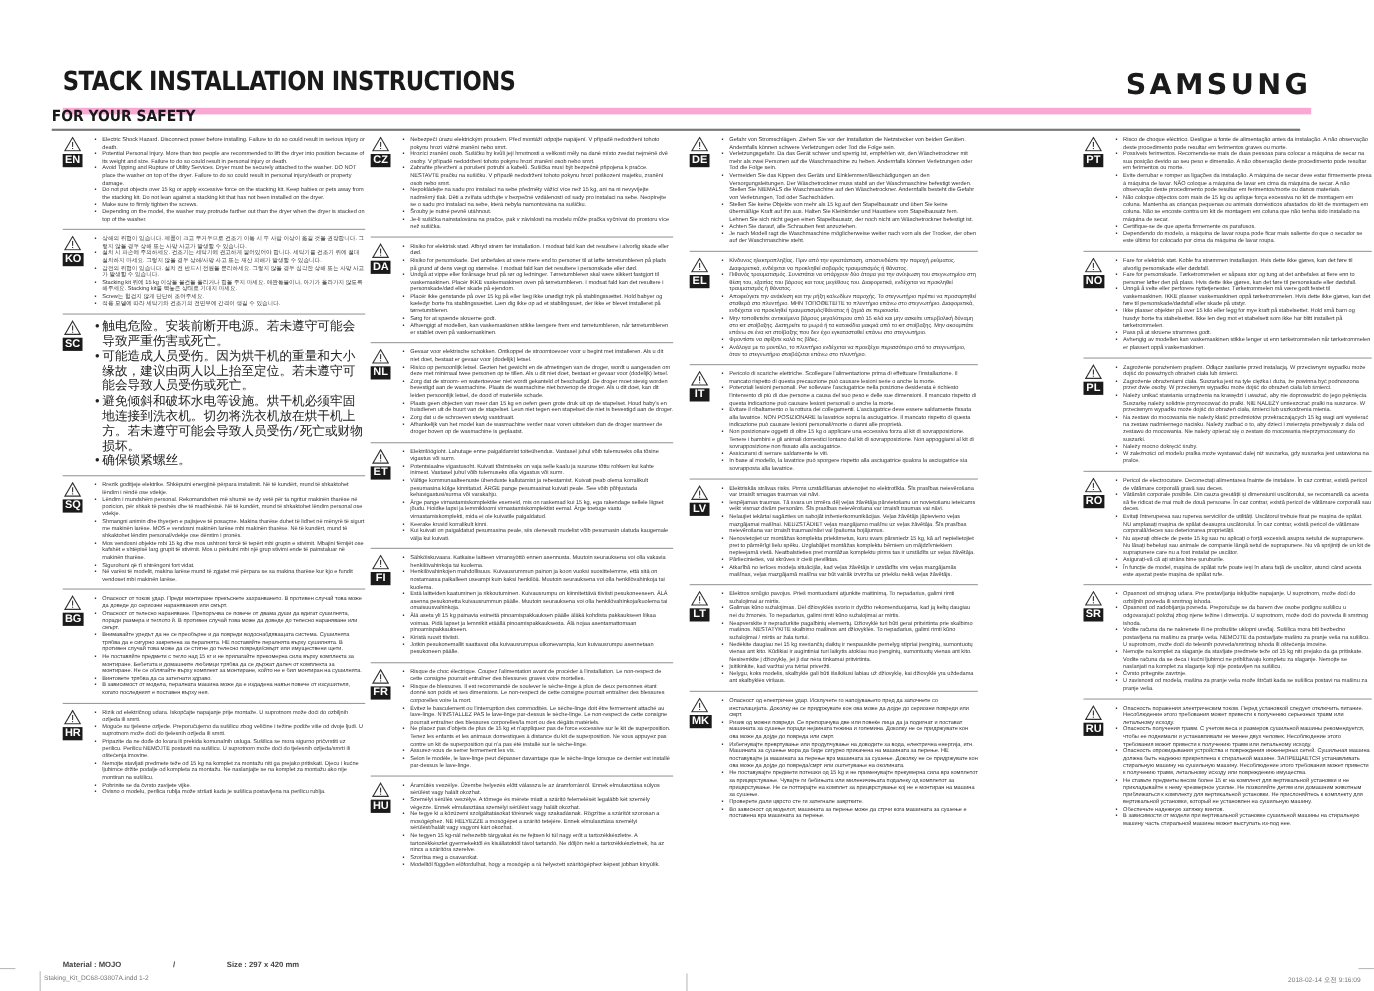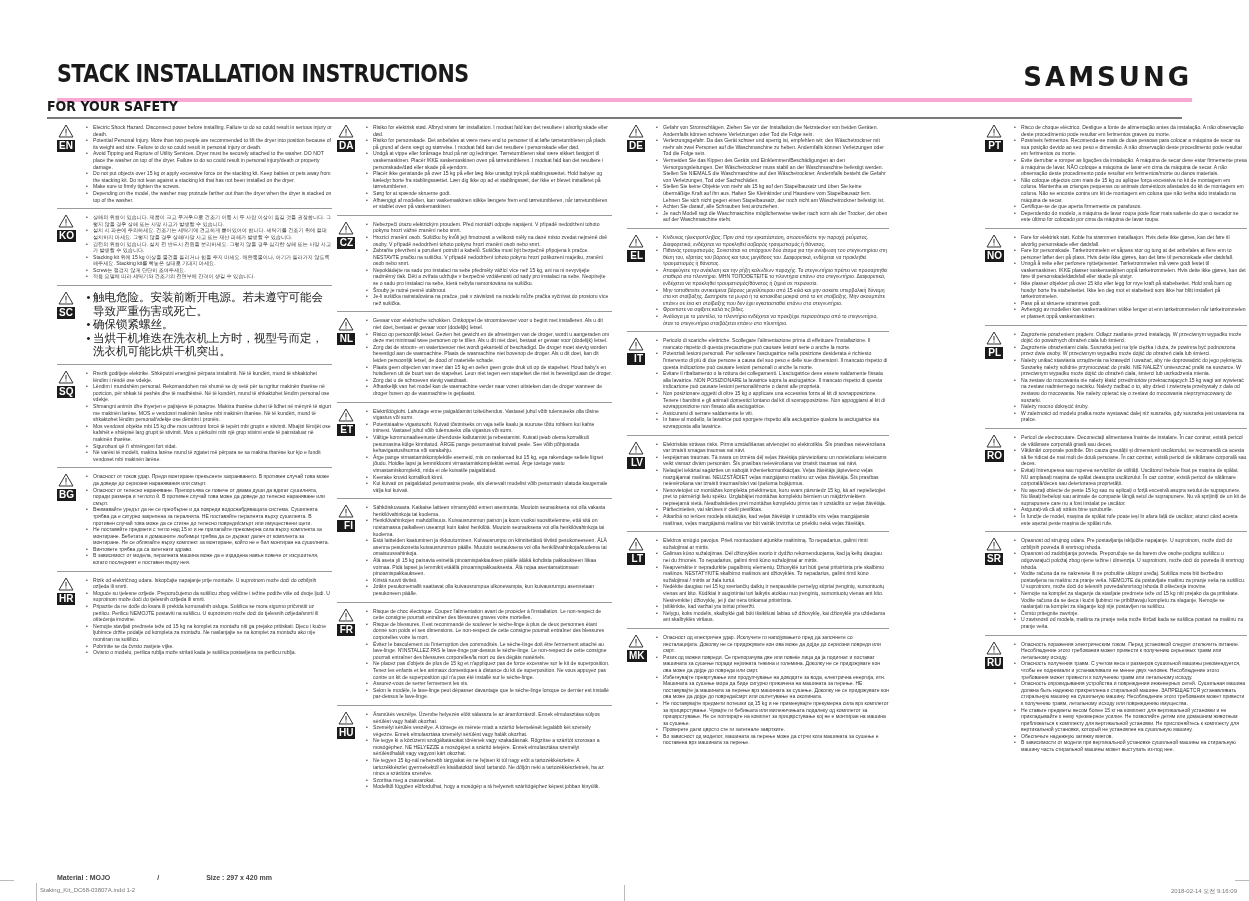--- a/index.html
+++ b/index.html
@@ -1,37 +1,37 @@
 <!DOCTYPE html>
 <html><head>
 <meta charset="utf-8">
 <style>
   html, body { margin: 0; padding: 0; background: #ffffff; }
   body { width: 1249px; height: 901px; position: relative; overflow: hidden;
          font-family: "Liberation Sans", sans-serif; color: #222; }
   .page-header { position: absolute; left: 57px; top: 58px; width: 1135px; height: 40px;
-                 border-bottom: 4px solid #f9a8d4; }
+                 border-bottom: 6px solid #f9a8d4; }
   .title { position: absolute; left: 0; top: 2px; font-family: "DejaVu Sans", sans-serif;
            font-weight: bold; font-size: 24px; letter-spacing: -0.6px; color: #1a1a1a;
            transform: scaleX(0.86); transform-origin: left top; white-space: nowrap; }
   .brand { position: absolute; right: 0; top: 4px; font-family: "DejaVu Sans", sans-serif;
            font-weight: bold; font-size: 26px; letter-spacing: 3px; color: #1a1a1a; margin-left: 24px; }
   .subhead { position: absolute; left: 47px; top: 95px; width: 1135px; height: 22px;
              border-bottom: 2px solid #7a7a7a; }
   .subhead span { font-family: "DejaVu Sans", sans-serif; font-weight: bold; font-size: 14px;
                   color: #1a1a1a; position: absolute; top: 3px; left: 0;
                   transform: scaleX(0.9); transform-origin: left top; }
   .col { position: absolute; top: 122px; width: 275px; }
   .col1 { left: 57px; } .col2 { left: 337px; } .col3 { left: 627px; } .col4 { left: 985px; }
   .col3, .col4 { width: 262px; }
   .block { position: relative; padding: 2px 0 5px 28px; border-bottom: 1px solid #9a9a9a; margin-bottom: 3px; }
   .block:last-child { border-bottom: none; }
   .warn { position: absolute; left: 1px; top: 2px; width: 16px; height: 14px; }
   .code { position: absolute; left: 0; top: 18px; background: #1a1a1a; color: #fff;
-          font-weight: bold; font-size: 10px; padding: 0 2px; line-height: 12px; min-width: 14px; text-align: right; }
+          font-weight: bold; font-size: 10px; padding: 0 2px; line-height: 12px; min-width: 14px; text-align: center; }
   ul { margin: 0; padding: 0 0 0 8px; list-style: none; }
   li { font-size: 5.1px; line-height: 6.6px; color: #333; position: relative; }
   li::before { content: "•"; position: absolute; left: -7px; top: 0; }
   .big li { font-family: Liberation Mono, monospace; font-size: 11.5px; line-height: 13.6px; color: #222; }
   .big li::before { left: -8px; }
   .footer-meta { position: absolute; left: 57px; top: 874px; font-size: 7px; color: #444; font-weight: bold; }
   .footer-meta span { margin-right: 45px; }
   .footer-file { position: absolute; left: 40px; top: 887px; font-size: 6px; color: #777; }
   .footer-date { position: absolute; right: 12px; top: 887px; font-size: 6px; color: #777; }
   .crop { position: absolute; background: #bbb; }
@@ -82,22 +82,23 @@
     </div>
     <div class="block big">
       <svg class="warn" viewBox="0 0 16 14">
         <path d="M8 1 L15 13 L1 13 Z" fill="none" stroke="#333" stroke-width="1"></path>
         <rect x="7.5" y="5" width="1" height="4.5" fill="#333"></rect>
         <rect x="7.5" y="10.5" width="1" height="1" fill="#333"></rect>
       </svg>
       <span class="code">SC</span>
       <ul>
         <li>触电危险。安装前断开电源。若未遵守可能会导致严重伤害或死亡。</li>
+        <li>可能造成人员受伤。因为烘干机的重量和大小缘故，建议由两人以上抬至定位。若未遵守可能会导致人员受伤或死亡。</li>
+        <li>避免倾斜和破坏水电等设施。烘干机必须牢固地连接到洗衣机。切勿将洗衣机放在烘干机上方。若未遵守可能会导致人员受伤/死亡或财物损坏。</li>
         <li>确保锁紧螺丝。</li>
-        <li>当烘干机堆迭在洗衣机上方时，视型号而定，洗衣机可能比烘干机突出。</li>
       </ul>
     </div>
     <div class="block">
       <svg class="warn" viewBox="0 0 16 14">
         <path d="M8 1 L15 13 L1 13 Z" fill="none" stroke="#333" stroke-width="1"></path>
         <rect x="7.5" y="5" width="1" height="4.5" fill="#333"></rect>
         <rect x="7.5" y="10.5" width="1" height="1" fill="#333"></rect>
       </svg>
       <span class="code">SQ</span>
       <ul>
@@ -142,44 +143,44 @@
       </ul>
     </div>
   </div>
 <div class="col col2">
     <div class="block">
       <svg class="warn" viewBox="0 0 16 14">
         <path d="M8 1 L15 13 L1 13 Z" fill="none" stroke="#333" stroke-width="1"></path>
         <rect x="7.5" y="5" width="1" height="4.5" fill="#333"></rect>
         <rect x="7.5" y="10.5" width="1" height="1" fill="#333"></rect>
       </svg>
+      <span class="code">CZ</span>
+      <ul>
+        <li>Nebezpečí úrazu elektrickým proudem. Před montáží odpojte napájení. V případě nedodržení tohoto pokynu hrozí vážné zranění nebo smrt.</li>
+        <li>Hrozící zranění osob. Sušičku by kvůli její hmotnosti a velikosti měly na dané místo zvedat nejméně dvě osoby. V případě nedodržení tohoto pokynu hrozí zranění osob nebo smrt.</li>
+        <li>Zabraňte převržení a porušení potrubí a kabelů. Sušička musí být bezpečně připojena k pračce. NESTAVTE pračku na sušičku. V případě nedodržení tohoto pokynu hrozí poškození majetku, zranění osob nebo smrt.</li>
+        <li>Nepokládejte na sadu pro instalaci na sebe předměty vážící více než 15 kg, ani na ni nevyvíjejte nadměrný tlak. Děti a zvířata udržujte v bezpečné vzdálenosti od sady pro instalaci na sebe. Neopírejte se o sadu pro instalaci na sebe, která nebyla namontována na sušičku.</li>
+        <li>Šrouby je nutné pevně utáhnout.</li>
+        <li>Je-li sušička nainstalována na pračce, pak v závislosti na modelu může pračka vyčnívat do prostoru více než sušička.</li>
+      </ul>
+    </div>
+    <div class="block">
+      <svg class="warn" viewBox="0 0 16 14">
+        <path d="M8 1 L15 13 L1 13 Z" fill="none" stroke="#333" stroke-width="1"></path>
+        <rect x="7.5" y="5" width="1" height="4.5" fill="#333"></rect>
+        <rect x="7.5" y="10.5" width="1" height="1" fill="#333"></rect>
+      </svg>
       <span class="code">DA</span>
       <ul>
         <li>Risiko for elektrisk stød. Afbryd strøm før installation. I modsat fald kan det resultere i alvorlig skade eller død.</li>
         <li>Risiko for personskade. Det anbefales at være mere end to personer til at løfte tørretumbleren på plads på grund af dens vægt og størrelse. I modsat fald kan det resultere i personskade eller død.</li>
         <li>Undgå at vippe eller forårsage brud på rør og ledninger. Tørretumbleren skal være sikkert fastgjort til vaskemaskinen. Placér IKKE vaskemaskinen oven på tørretumbleren. I modsat fald kan det resultere i personskade/død eller skade på ejendom.</li>
         <li>Placér ikke genstande på over 15 kg på eller læg ikke unødigt tryk på stablingssættet. Hold babyer og kæledyr borte fra stablingssættet. Læn dig ikke op ad et stablingssæt, der ikke er blevet installeret på tørretumbleren.</li>
         <li>Sørg for at spænde skruerne godt.</li>
         <li>Afhængigt af modellen, kan vaskemaskinen stikke længere frem end tørretumbleren, når tørretumbleren er stablet oven på vaskemaskinen.</li>
-      </ul>
-    </div>
-    <div class="block">
-      <svg class="warn" viewBox="0 0 16 14">
-        <path d="M8 1 L15 13 L1 13 Z" fill="none" stroke="#333" stroke-width="1"></path>
-        <rect x="7.5" y="5" width="1" height="4.5" fill="#333"></rect>
-        <rect x="7.5" y="10.5" width="1" height="1" fill="#333"></rect>
-      </svg>
-      <span class="code">CZ</span>
-      <ul>
-        <li>Nebezpečí úrazu elektrickým proudem. Před montáží odpojte napájení. V případě nedodržení tohoto pokynu hrozí vážné zranění nebo smrt.</li>
-        <li>Hrozící zranění osob. Sušičku by kvůli její hmotnosti a velikosti měly na dané místo zvedat nejméně dvě osoby. V případě nedodržení tohoto pokynu hrozí zranění osob nebo smrt.</li>
-        <li>Zabraňte převržení a porušení potrubí a kabelů. Sušička musí být bezpečně připojena k pračce. NESTAVTE pračku na sušičku. V případě nedodržení tohoto pokynu hrozí poškození majetku, zranění osob nebo smrt.</li>
-        <li>Nepokládejte na sadu pro instalaci na sebe předměty vážící více než 15 kg, ani na ni nevyvíjejte nadměrný tlak. Děti a zvířata udržujte v bezpečné vzdálenosti od sady pro instalaci na sebe. Neopírejte se o sadu pro instalaci na sebe, která nebyla namontována na sušičku.</li>
-        <li>Šrouby je nutné pevně utáhnout.</li>
-        <li>Je-li sušička nainstalována na pračce, pak v závislosti na modelu může pračka vyčnívat do prostoru více než sušička.</li>
       </ul>
     </div>
     <div class="block">
       <svg class="warn" viewBox="0 0 16 14">
         <path d="M8 1 L15 13 L1 13 Z" fill="none" stroke="#333" stroke-width="1"></path>
         <rect x="7.5" y="5" width="1" height="4.5" fill="#333"></rect>
         <rect x="7.5" y="10.5" width="1" height="1" fill="#333"></rect>
       </svg>
       <span class="code">NL</span>
       <ul>

